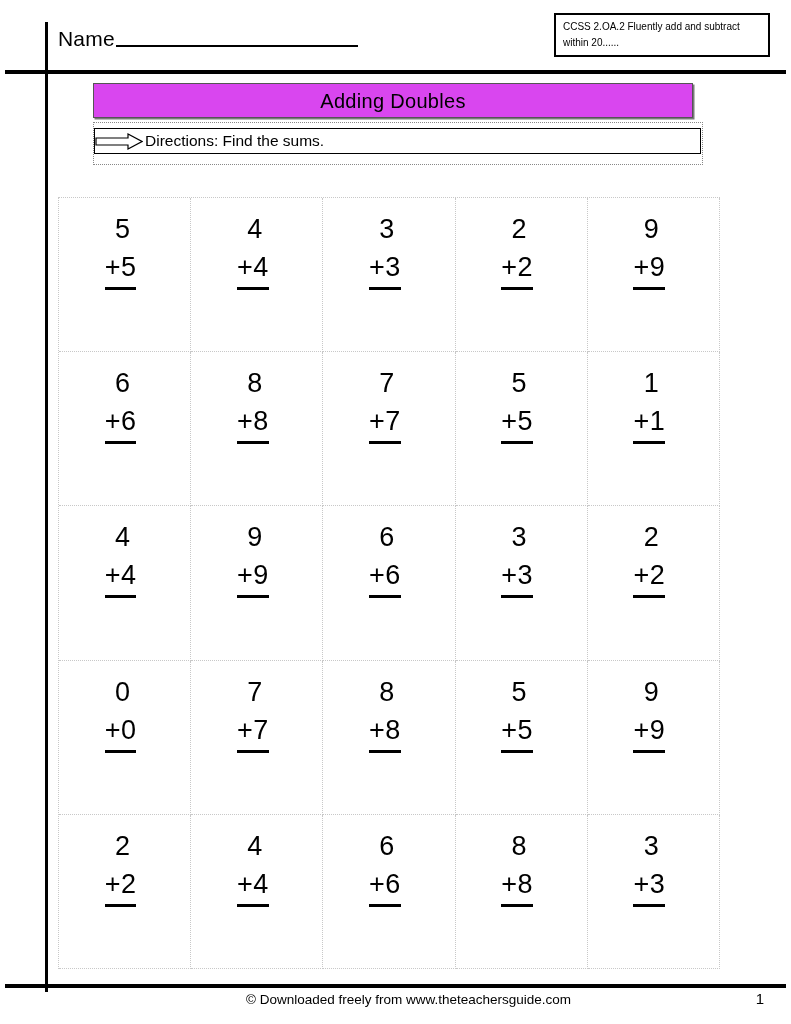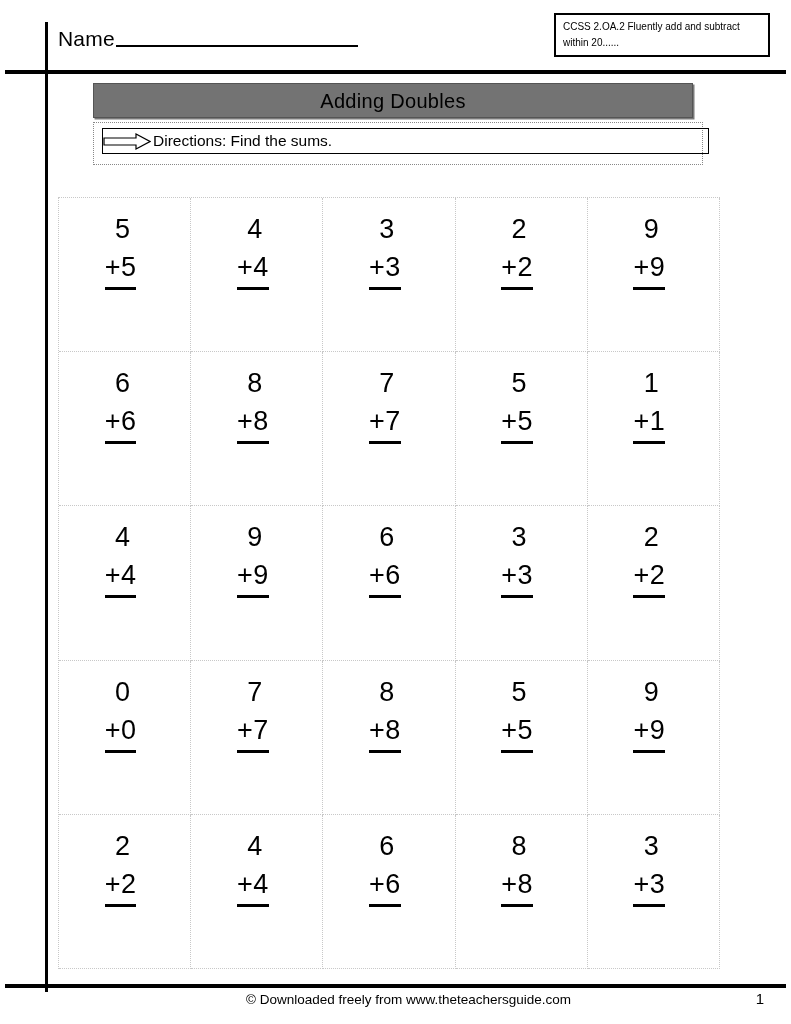--- a/index.html
+++ b/index.html
@@ -76,42 +76,42 @@
   }
 
   
   #title-banner {
     position: absolute;
     left: 93px;
     top: 83px;
     width: 600px;
     height: 35px;
     box-sizing: border-box;
-    background: #737373;
+    background: #d946ef;
     border: 1px solid #555555;
     box-shadow: 1.5px 1.5px 0 #7a7a7a;
     text-align: center;
     line-height: 34px;
     font-size: 20px;
     letter-spacing: 0.3px;
   }
 
   
   #directions-outer {
     position: absolute;
     left: 93px;
     top: 122px;
     width: 610px;
     height: 43px;
     box-sizing: border-box;
     border: 1px dotted #888888;
   }
   #directions-inner {
     position: absolute;
-    left: 8px;
+    left: 0px;
     top: 5px;
     width: 607px;
     height: 26px;
     box-sizing: border-box;
     border: 1px solid #000000;
     display: flex;
     align-items: center;
   }
   #directions-arrow {
     flex: 0 0 auto;

